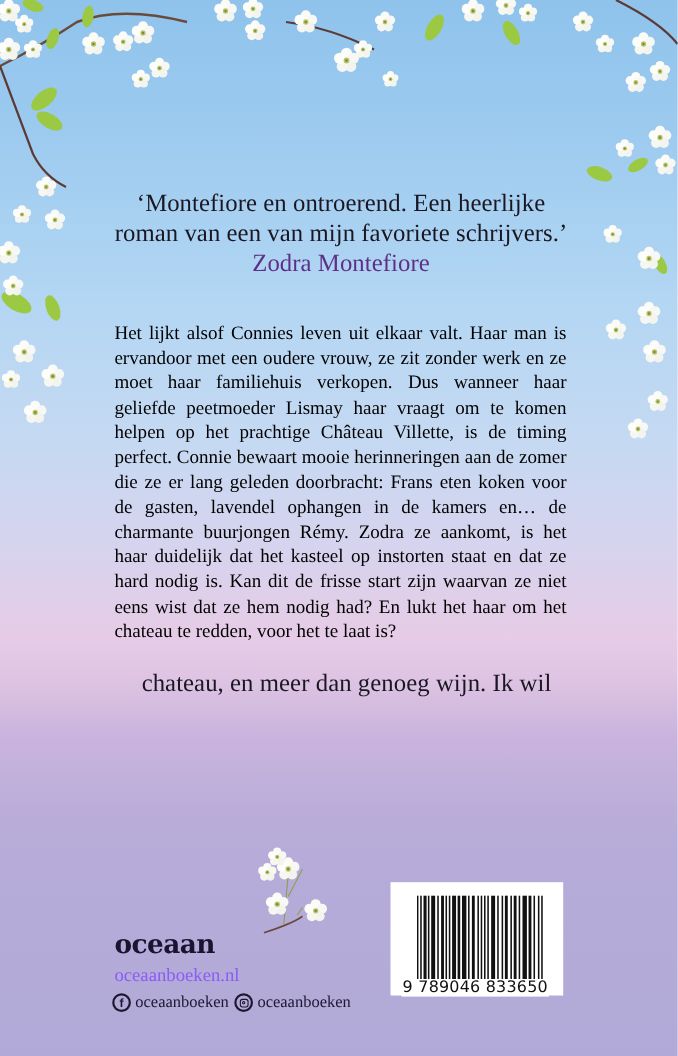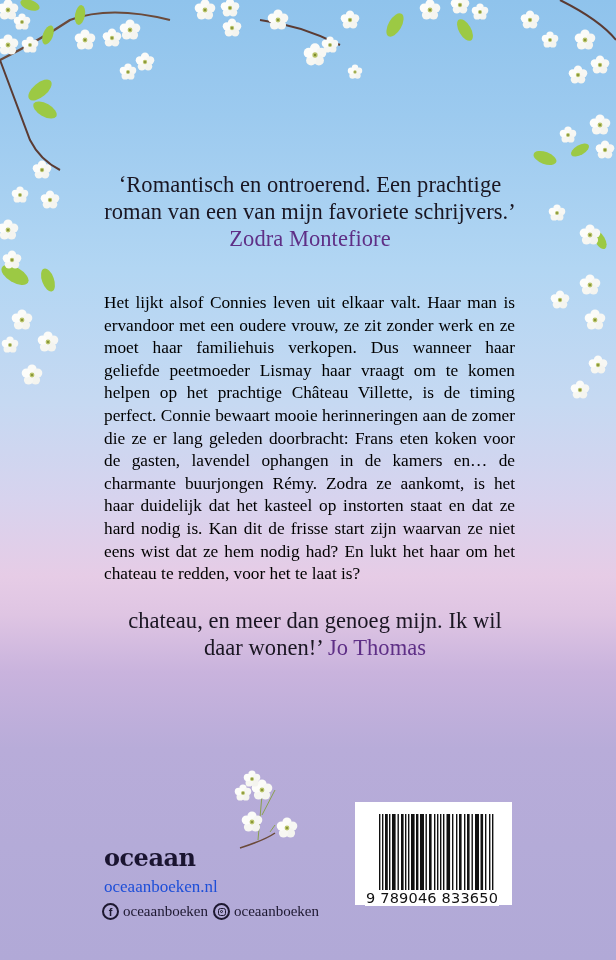--- a/index.html
+++ b/index.html
@@ -10,21 +10,21 @@
       font-family: "Liberation Serif", "DejaVu Serif", serif; color: #1b1622; }
     .cover { position: absolute; inset: 0; }
     .deco { position: absolute; left: 0; top: 0; width: 616px; height: 960px; pointer-events: none; }
     .quote { position: absolute; text-align: center; font-size: 22.5px; line-height: 27px; color: #1a1622; letter-spacing: 0.05px; }
     .quote .author { color: #5e2f86; }
     .q1 { left: 90px; width: 440px; top: 171px; }
     .q2 { left: 110px; width: 410px; top: 607px; }
     .blurb { position: absolute; left: 104px; width: 411px; top: 292px; font-size: 17.3px; line-height: 22.6px; text-align: justify; color: #000000; }
     .blurb p { margin: 0; }
     .logo { position: absolute; left: 104px; top: 846px; font-family: "DejaVu Serif", serif; font-weight: bold; font-size: 24px; letter-spacing: -0.5px; color: #1a1430; line-height: 24px; }
-    .site { position: absolute; left: 104px; top: 877px; font-size: 17px; color: #1d4ed8; }
+    .site { position: absolute; left: 104px; top: 877px; font-size: 17px; color: #8b5cf6; }
     .social { position: absolute; top: 903px; display: flex; align-items: center; gap: 4px; font-size: 15px; color: #1d1830; }
     .social.fb { left: 102px; }
     .social.ig { left: 213px; }
     .icon-circle { width: 17px; height: 17px; border: 2px solid #1d1830; border-radius: 50%; box-sizing: border-box; display: flex; align-items: center; justify-content: center; font-family: "Liberation Sans", sans-serif; font-weight: bold; font-size: 11px; }
     .ig-glyph { width: 8px; height: 8px; border: 1.6px solid #1d1830; border-radius: 2.5px; box-sizing: border-box; position: relative; }
     .ig-glyph::after { content: ""; position: absolute; left: 1px; top: 1px; width: 3px; height: 3px; border: 1px solid #1d1830; border-radius: 50%; box-sizing: border-box; }
     .barcode-box { position: absolute; left: 355px; top: 802px; width: 157px; height: 103px; background: #ffffff; }
     .bars { position: absolute; left: 24px; top: 12px; width: 116px; height: 88px; }
     .isbn { position: absolute; left: 10px; top: 88px; font-family: "DejaVu Sans", sans-serif; font-size: 14.5px; letter-spacing: 0.2px; color: #111; background: transparent; }
     .isbn span { background: #fff; padding: 0 1px; }
@@ -116,32 +116,31 @@
       <path d="M258 840 L262 795 M270 832 L275 825 M262 815 L275 790" stroke="#8aa050" stroke-width="1" fill="none"></path>
       <use href="#fl" transform="translate(262 790)"></use>
       <use href="#fl" transform="translate(252 779) scale(0.8)"></use>
       <use href="#fl" transform="translate(243 793) scale(0.8)"></use>
       <use href="#fl" transform="translate(252 822)"></use>
       <use href="#fl" transform="translate(287 828)"></use>
     </g>
   </svg>
 
   <div class="quote q1">
-    <div>‘Romantisch en ontroerend. Een prachtige</div>
+    <div>‘Montefiore en ontroerend. Een heerlijke</div>
     <div>roman van een van mijn favoriete schrijvers.’</div>
     <div class="author">Zodra Montefiore</div>
   </div>
 
   <div class="blurb">
     <p>Het lijkt alsof Connies leven uit elkaar valt. Haar man is ervandoor met een oudere vrouw, ze zit zonder werk en ze moet haar familiehuis verkopen. Dus wanneer haar geliefde peetmoeder Lismay haar vraagt om te komen helpen op het prachtige Château Villette, is de timing perfect. Connie bewaart mooie herinneringen aan de zomer die ze er lang geleden doorbracht: Frans eten koken voor de gasten, lavendel ophangen in de kamers en… de charmante buurjongen Rémy. Zodra ze aankomt, is het haar duidelijk dat het kasteel op instorten staat en dat ze hard nodig is. Kan dit de frisse start zijn waarvan ze niet eens wist dat ze hem nodig had? En lukt het haar om het chateau te redden, voor het te laat is?</p>
   </div>
 
   <div class="quote q2">
-    <div>chateau, en meer dan genoeg mijn. Ik wil</div>
-    <div><span>daar wonen!’</span> <span class="author">Jo Thomas</span></div>
+    <div>chateau, en meer dan genoeg wijn. Ik wil</div>
   </div>
 
   <div class="logo">oceaan</div>
   <div class="site">oceaanboeken.nl</div>
 
   <div class="social fb">
     <span class="icon-circle">
         <span>f</span>
       </span>
     <span>oceaanboeken</span>

